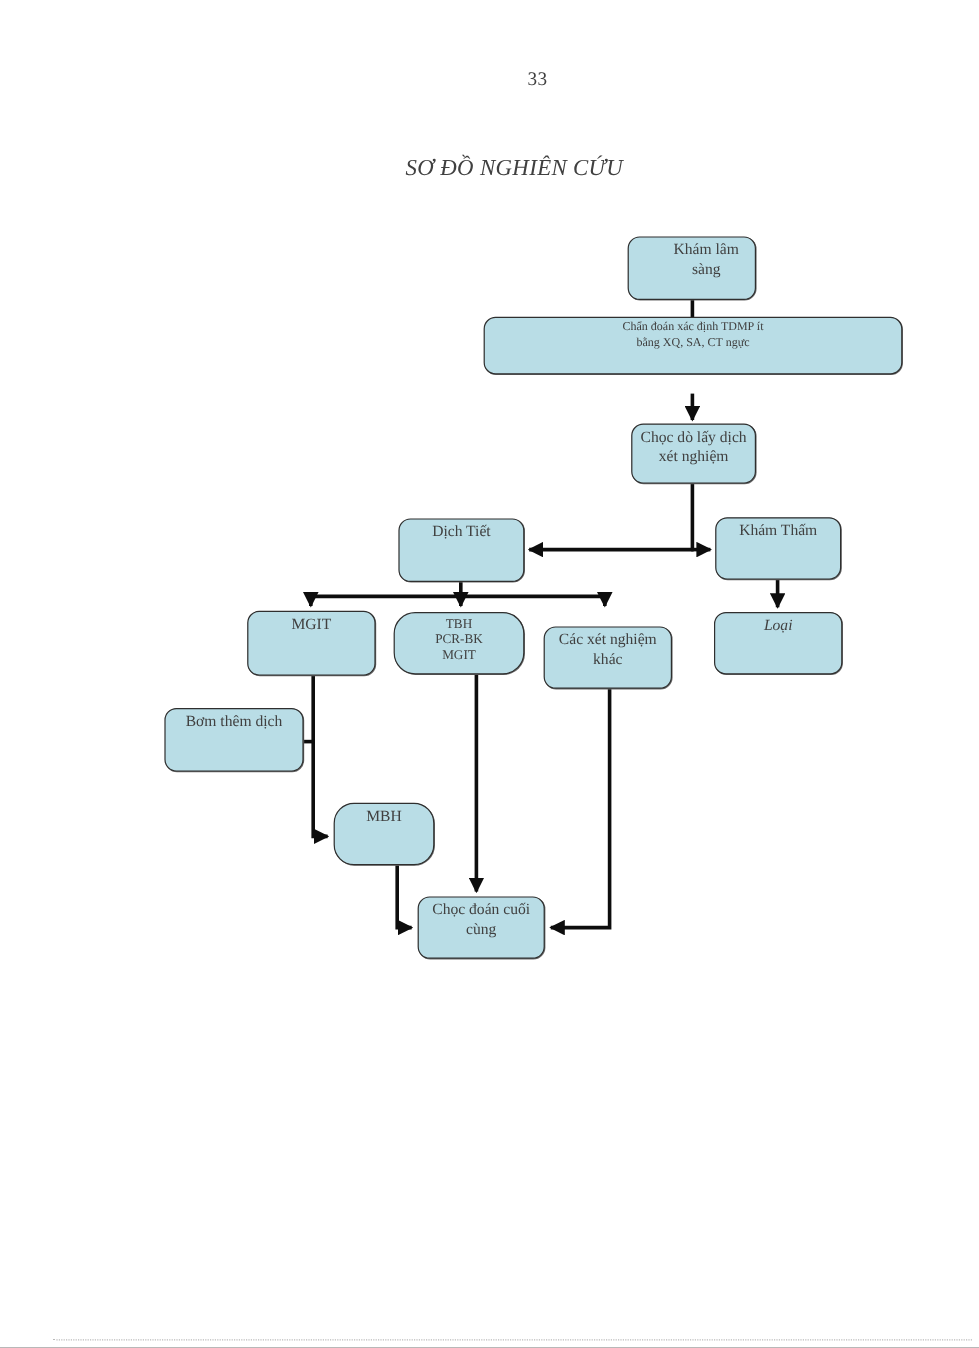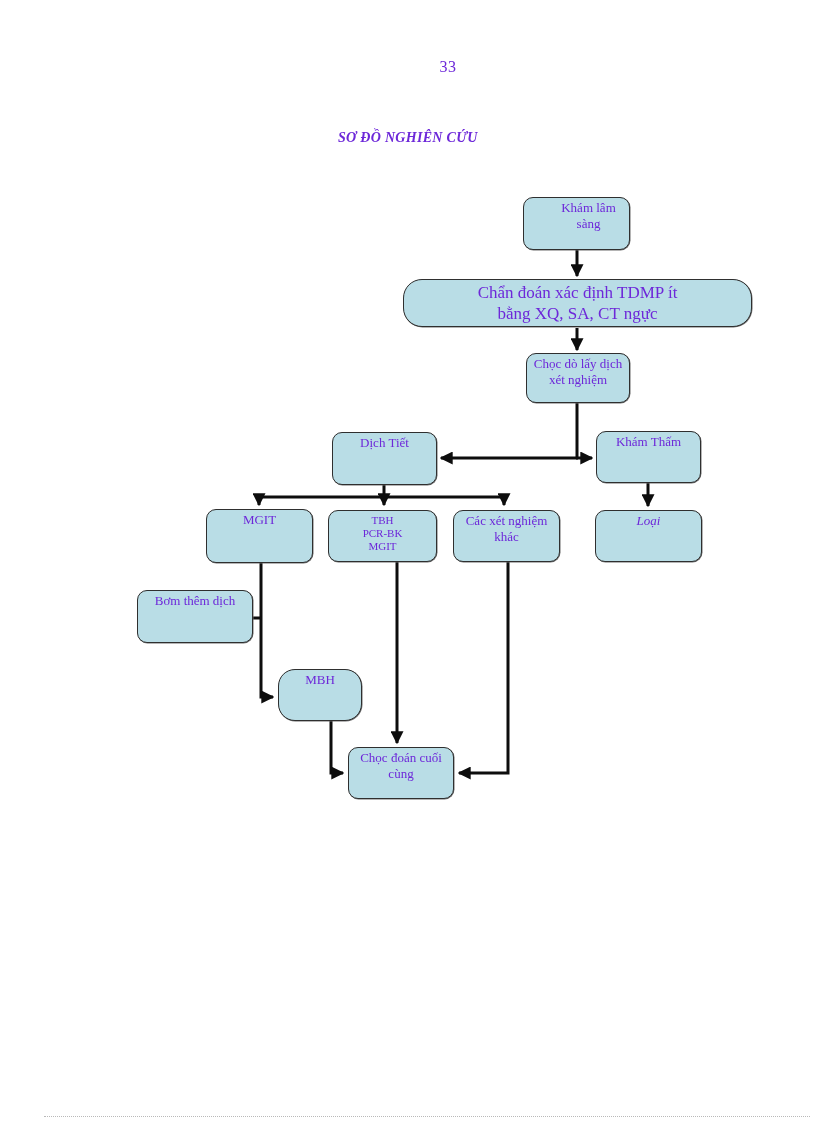--- a/index.html
+++ b/index.html
@@ -3,29 +3,29 @@
 <meta charset="utf-8">
 <style>
   html,body{margin:0;padding:0;background:#888;}
   .page{
     position:relative;
     width:816px;height:1123px;
     background:#ffffff;
     margin:0 auto;
     overflow:hidden;
     font-family:"Liberation Serif","DejaVu Serif",serif;
-    color:#6d28d9;
+    color:#404040;
   }
   .page-number{
     position:absolute;left:428px;top:58px;width:40px;
     text-align:center;font-size:16px;letter-spacing:0.5px;
   }
   .diagram-title{
     position:absolute;left:338px;top:130px;
-    font-size:14px;font-weight:bold;font-style:italic;
+    font-size:19px;font-weight:normal;font-style:italic;
     letter-spacing:0.3px;white-space:nowrap;
   }
   .node{
     position:absolute;
     background:#b9dde6;
     border:1.5px solid #2f2f2f;
     border-radius:10px;
     box-sizing:border-box;
     text-align:center;
     font-size:13px;
@@ -82,37 +82,37 @@
       <line x1="397" y1="562" x2="397" y2="743" marker-end="url(#arr)"></line>
 
       <polyline points="508,562 508,773 459,773" marker-end="url(#arr)"></polyline>
 
       <polyline points="331,721 331,773 343,773" marker-end="url(#arr)"></polyline>
     </g>
   </svg>
 
   <div class="node" style="left:523px;top:197px;width:107px;height:53px;padding-left:24px;">Khám lâm sàng</div>
 
-  <div class="node" style="left:403px;top:279px;width:349px;height:48px;font-size:17px;border-radius:19px;">Chẩn đoán xác định TDMP ít
+  <div class="node" style="left:403px;top:264px;width:349px;height:48px;font-size:10px;">Chẩn đoán xác định TDMP ít
 bằng XQ, SA, CT ngực</div>
 
   <div class="node" style="left:526px;top:353px;width:104px;height:50px;">Chọc dò lấy dịch
 xét nghiệm</div>
 
   <div class="node" style="left:332px;top:432px;width:105px;height:53px;">Dịch Tiết</div>
 
   <div class="node" style="left:596px;top:431px;width:105px;height:52px;">Khám Thấm</div>
 
   <div class="node" style="left:206px;top:509px;width:107px;height:54px;">MGIT</div>
 
-  <div class="node small" style="left:328px;top:510px;width:109px;height:52px;">TBH
+  <div class="node small" style="left:328px;top:510px;width:109px;height:52px;border-radius:18px;">TBH
 PCR-BK
 MGIT</div>
 
-  <div class="node" style="left:453px;top:510px;width:107px;height:52px;font-family:Liberation Serif, serif;">Các xét nghiệm
+  <div class="node" style="left:453px;top:522px;width:107px;height:52px;font-family:Liberation Serif, serif;">Các xét nghiệm
 khác</div>
 
   <div class="node" style="left:595px;top:510px;width:107px;height:52px;font-style:italic;">Loại</div>
 
   <div class="node" style="left:137px;top:590px;width:116px;height:53px;">Bơm thêm dịch</div>
 
   <div class="node" style="left:278px;top:669px;width:84px;height:52px;border-radius:17px;">MBH</div>
 
   <div class="node" style="left:348px;top:747px;width:106px;height:52px;">Chọc đoán cuối
 cùng</div>

